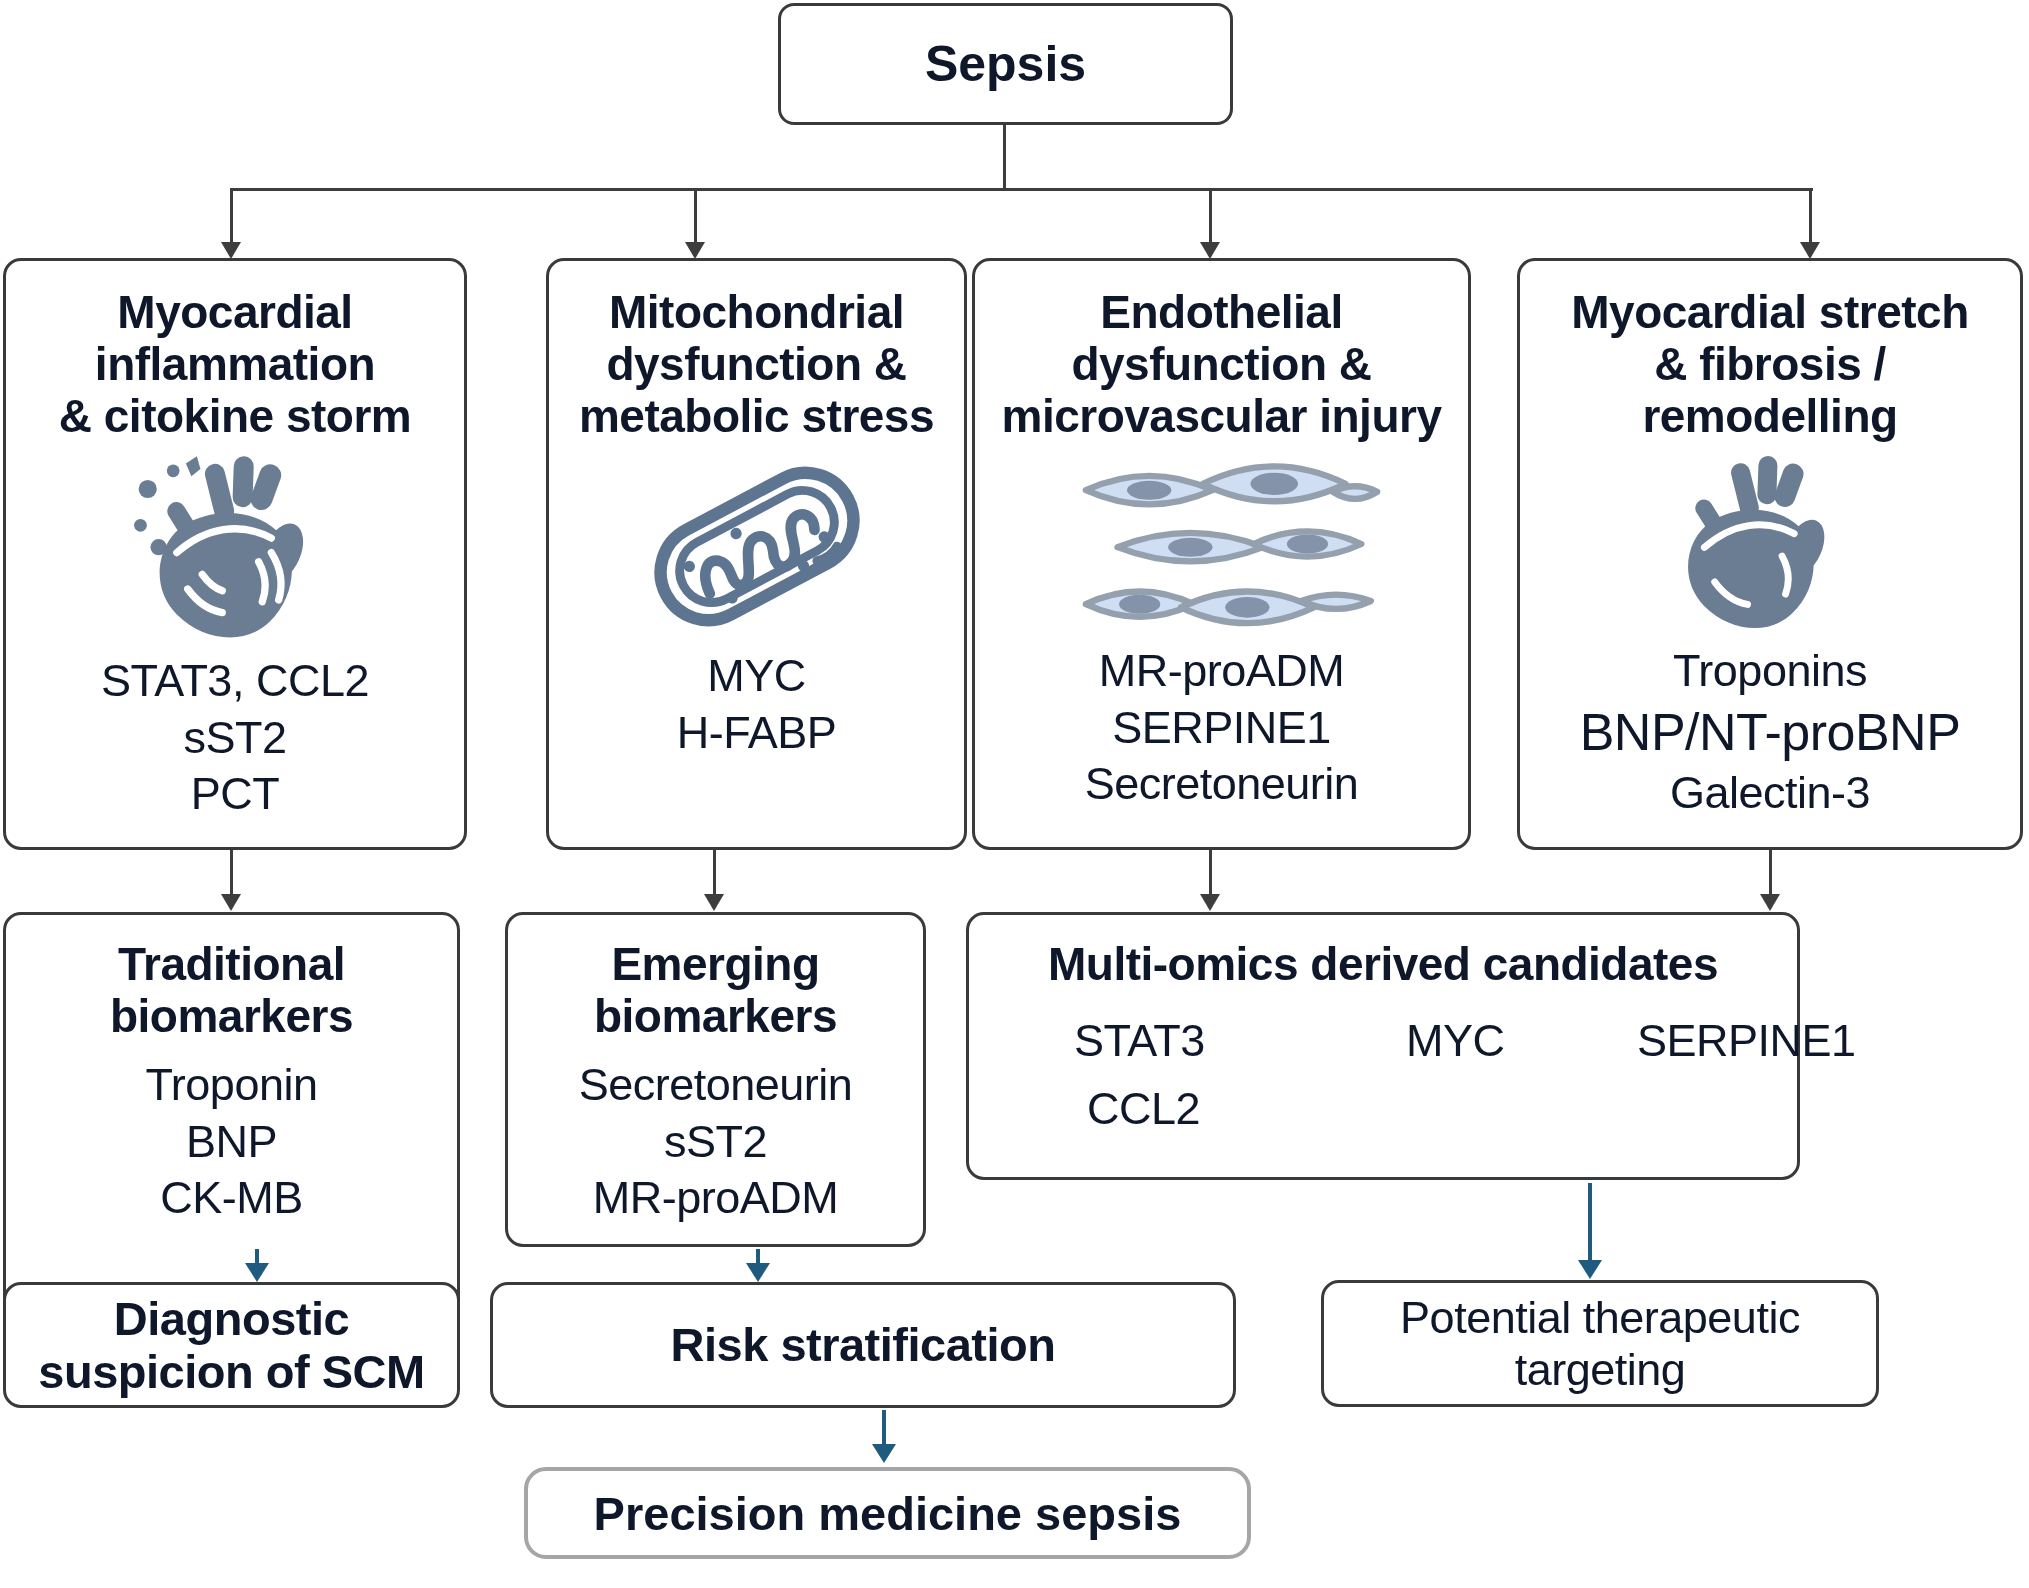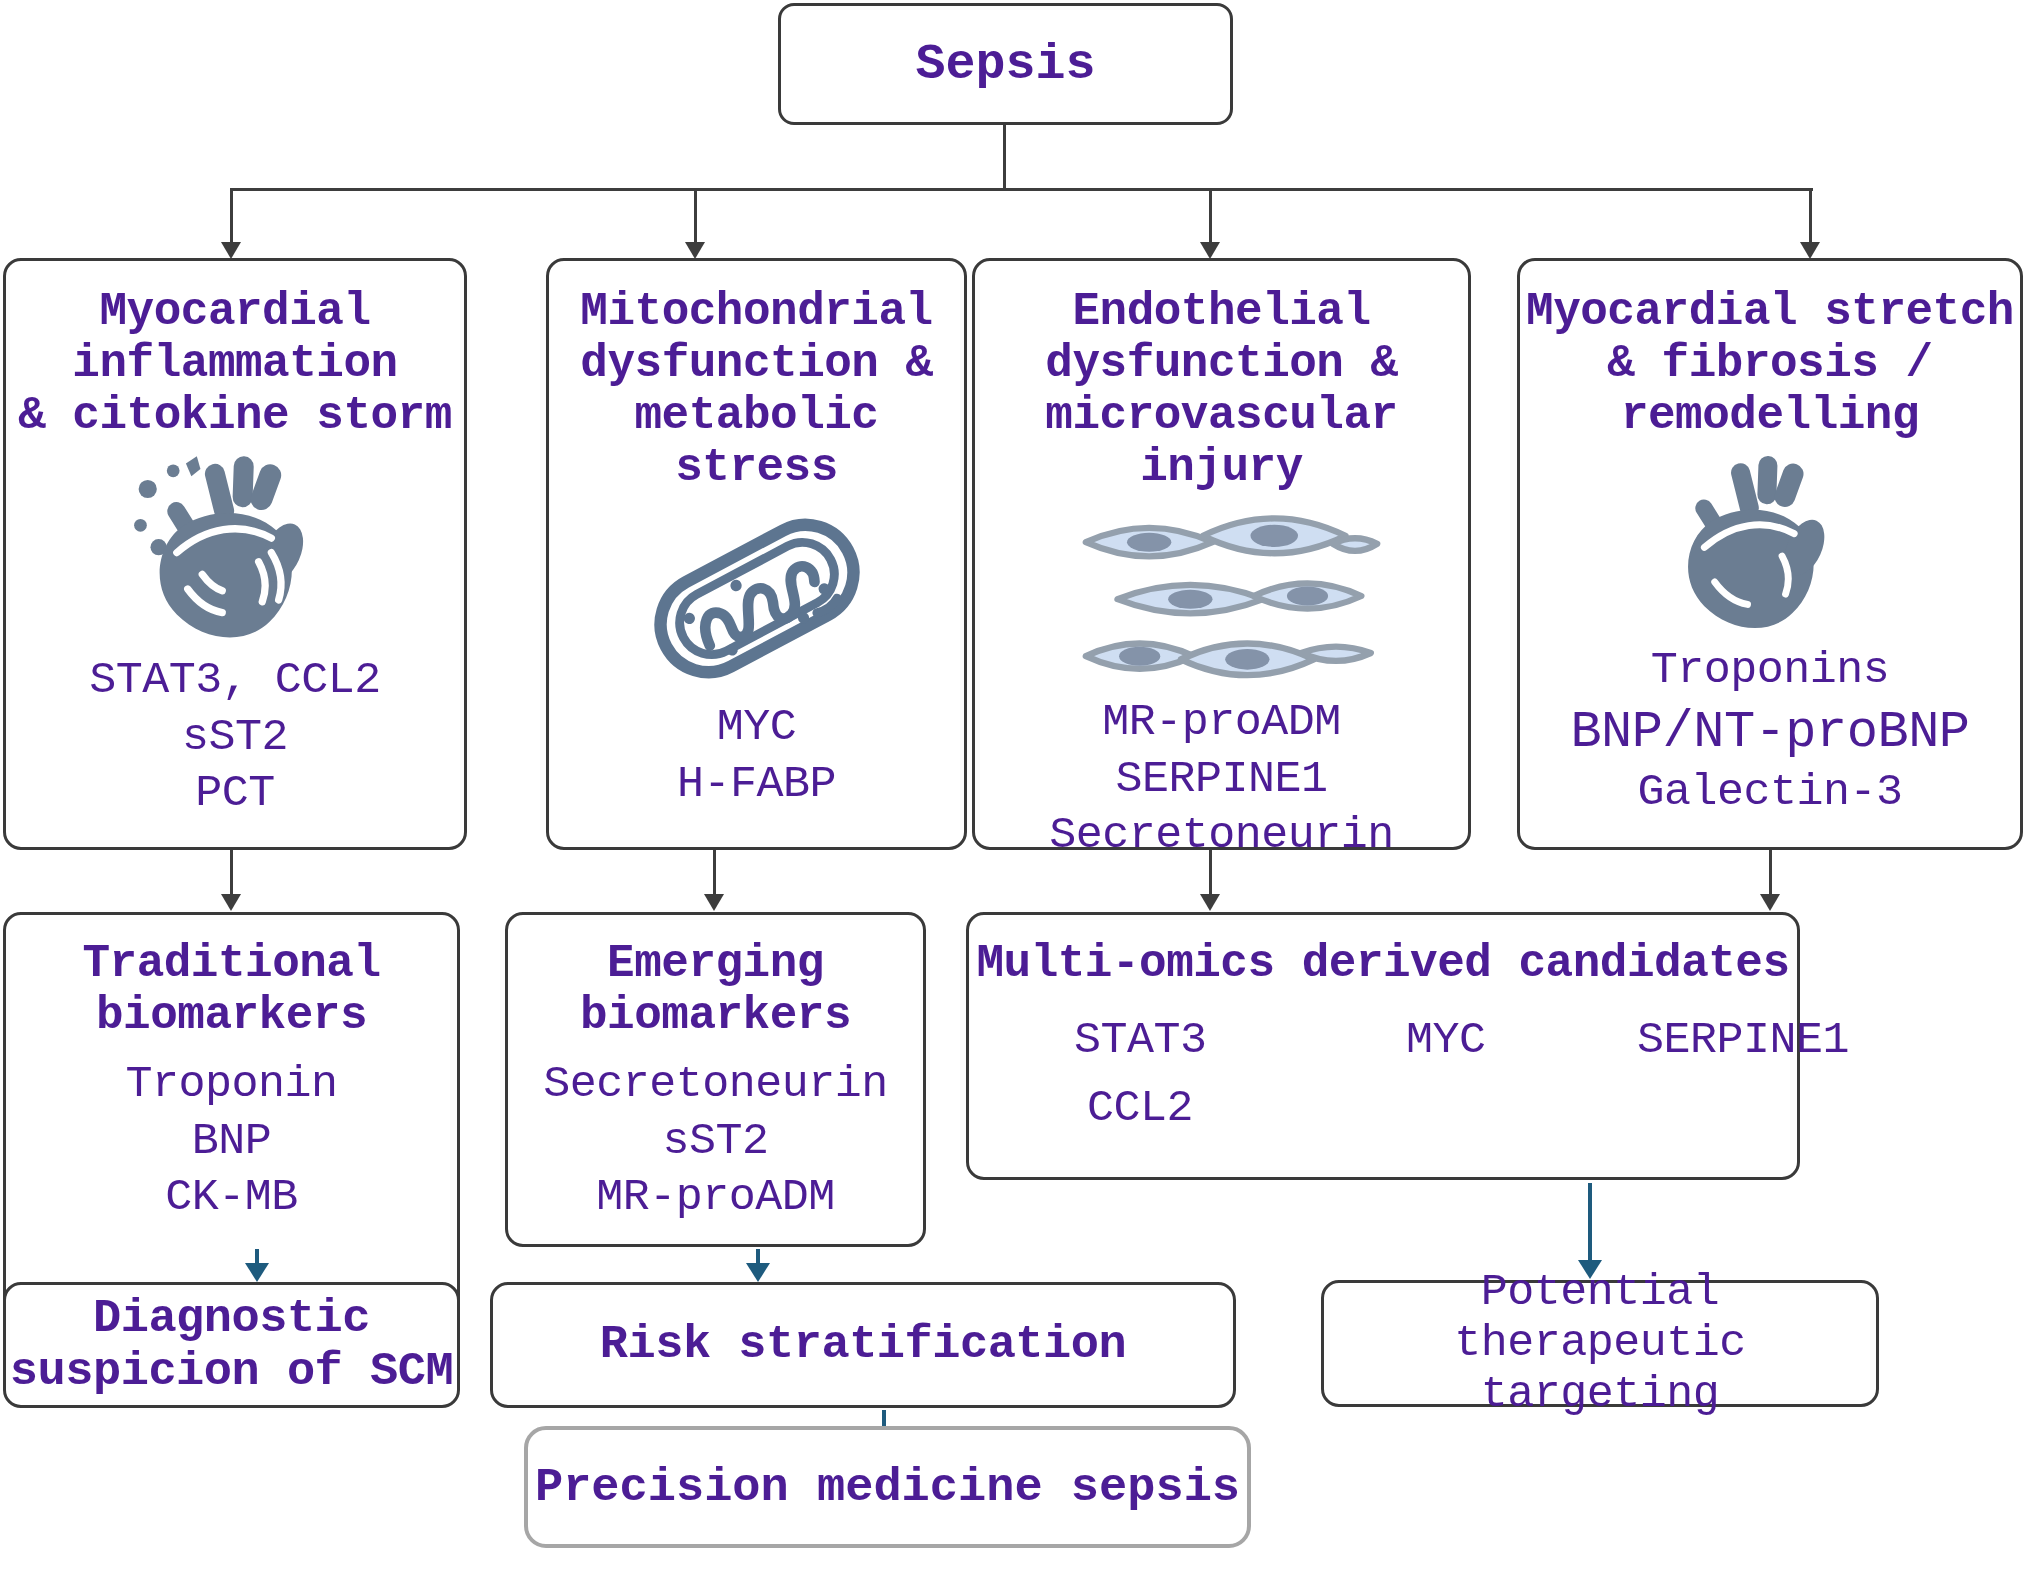--- a/index.html
+++ b/index.html
@@ -1,21 +1,21 @@
 <!DOCTYPE html>
 <html><head>
 <meta charset="utf-8">
 <style>
   html,body{margin:0;padding:0;background:#ffffff;}
   .canvas{
     position:relative;
     width:2029px;height:1588px;
     background:#ffffff;
-    font-family:Liberation Mono, monospace;
-    color:#4c1d95;
+    font-family:Liberation Sans, sans-serif;
+    color:#0f172a;
     overflow:hidden;
   }
   .node{
     position:absolute;
     background:#ffffff;
     border:3px solid #3a3a3a;
     border-radius:18px;
     box-sizing:border-box;
     display:flex;
     flex-direction:column;
@@ -272,17 +272,17 @@
     <div class="title">Risk stratification</div>
   </div>
 
   <div class="node outcome" style="left:1321px;top:1280px;width:558px;height:127px;">
     <div class="plain-label">Potential therapeutic targeting</div>
   </div>
 
   <div class="teal" style="left:882px;top:1410px;height:36px;"></div>
   <div class="arrowhead-teal" style="left:872px;top:1444px;"></div>
 
-  <div class="node precision-box" style="left:524px;top:1426px;width:727px;height:122px;">
+  <div class="node precision-box" style="left:524px;top:1467px;width:727px;height:92px;">
     <span>Precision medicine sepsis</span>
   </div>
 
 </div>
 
 </body></html>

